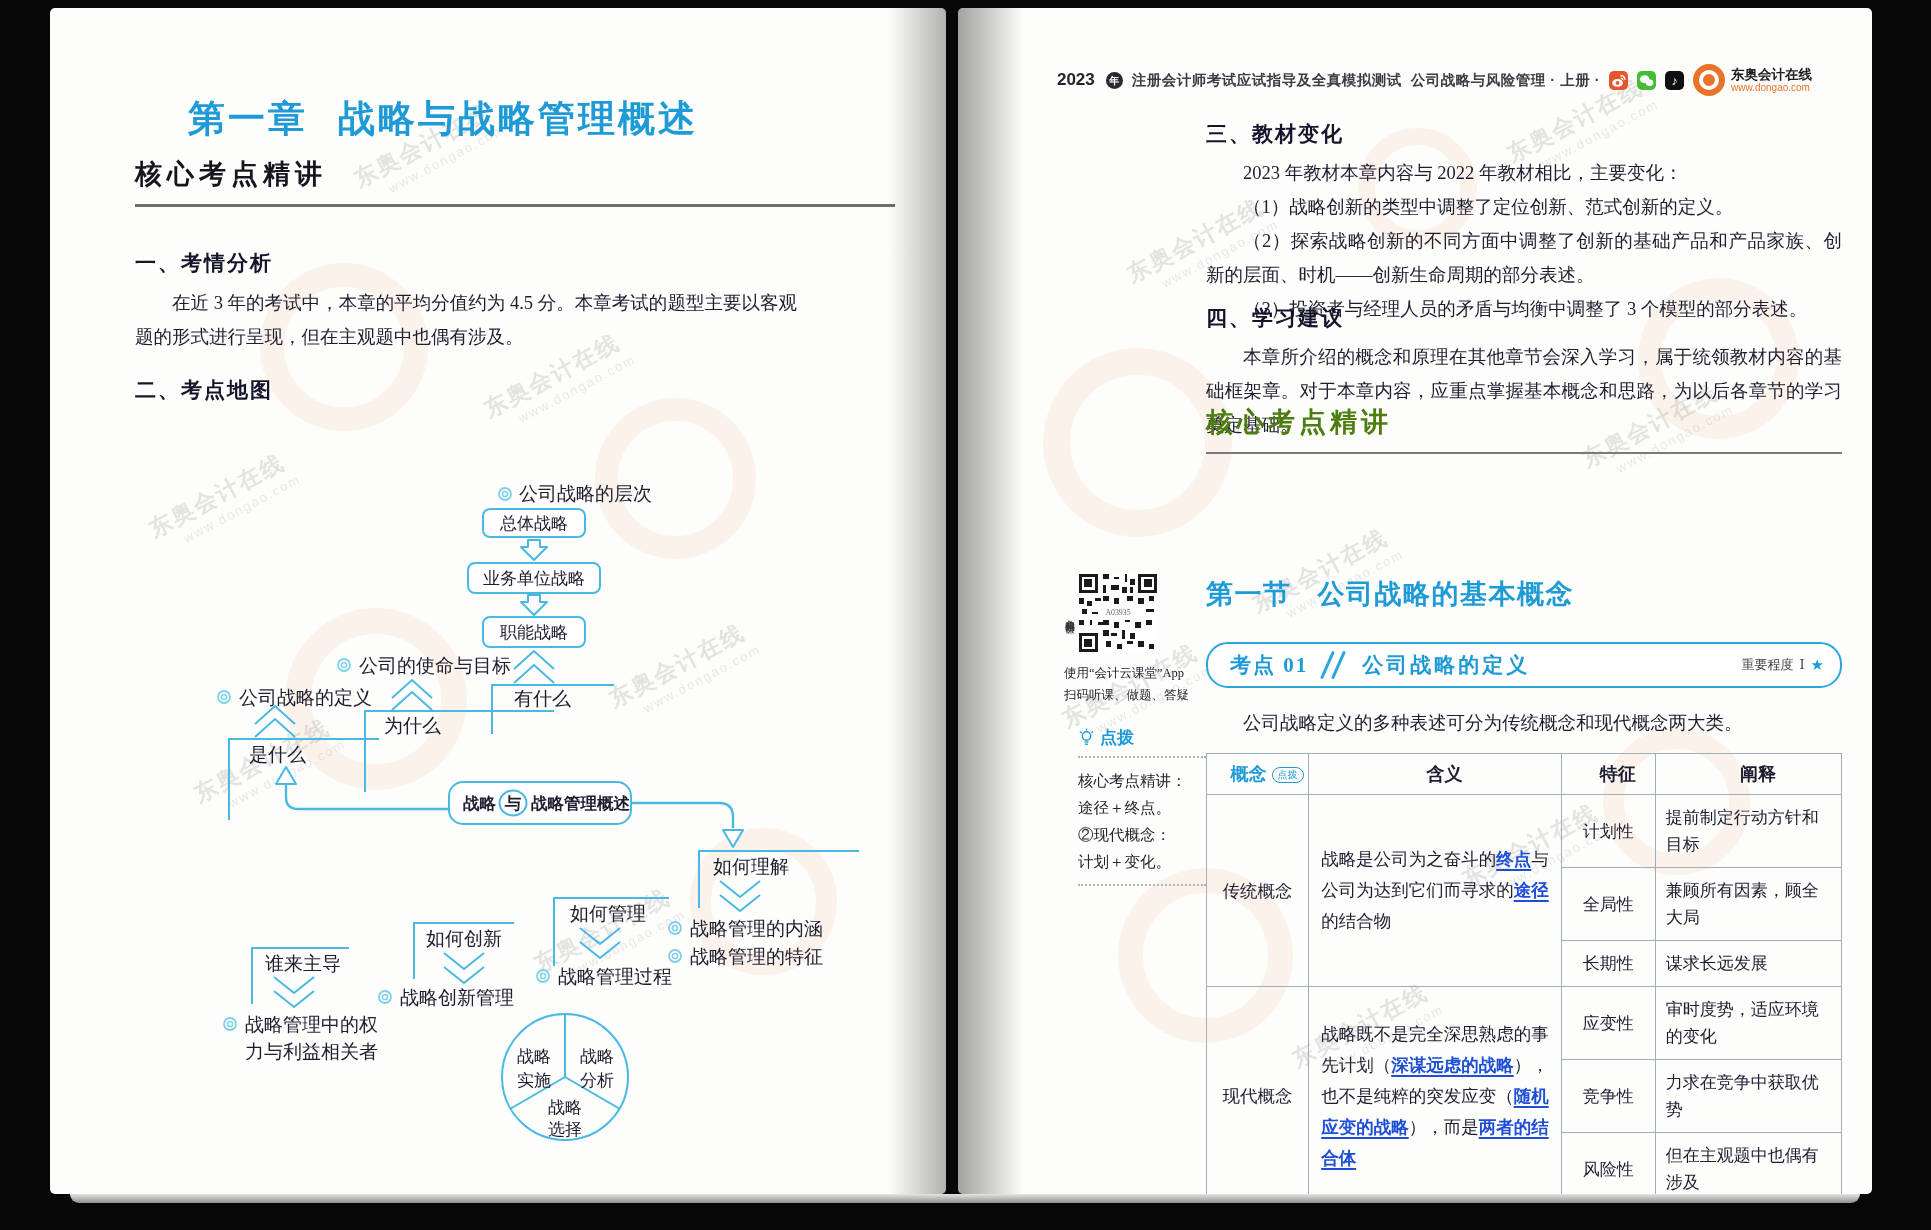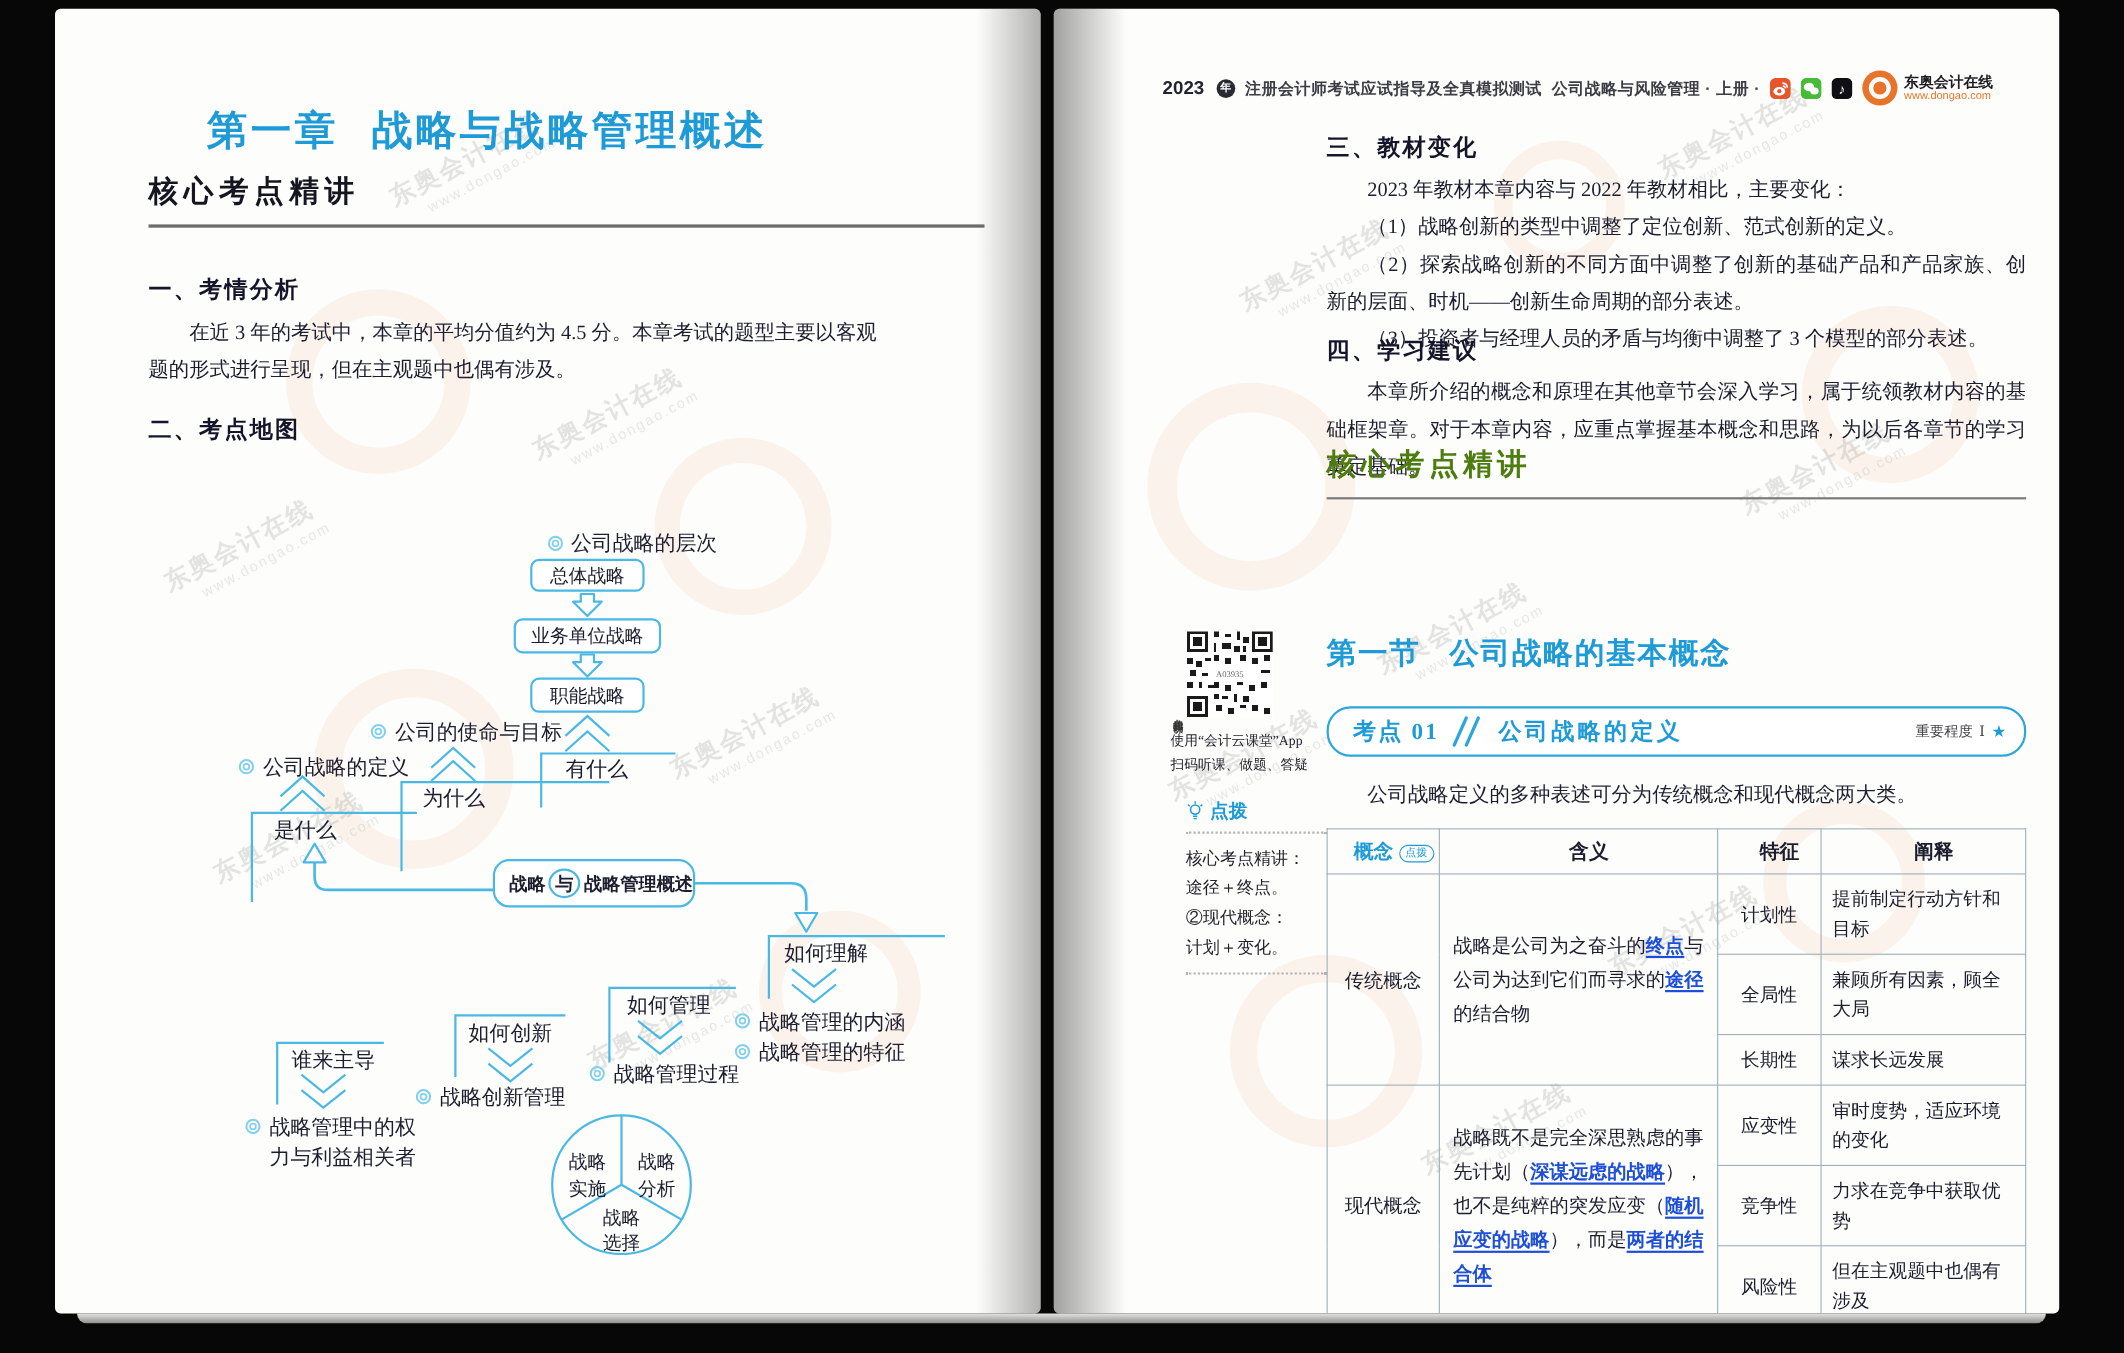--- a/index.html
+++ b/index.html
@@ -51,21 +51,21 @@
   .lt1{font-weight:800;font-size:13.5px;color:#1c1c22;line-height:15px;}
   .lt2{font-size:10px;color:#e8742b;line-height:11px;}
   .s3h{left:248px;top:112px;}
   .s3b{position:absolute;left:248px;top:148px;width:636px;z-index:2;}
   .s4h{left:248px;top:296px;}
   .s4b{position:absolute;left:248px;top:332px;width:636px;z-index:2;}
   .core-h{position:absolute;left:248px;top:396px;z-index:2;font-family:"Liberation Sans","DejaVu Sans",sans-serif;
     font-weight:800;font-size:27px;color:#4d7c0f;letter-spacing:4px;}
   .core-rule{position:absolute;left:248px;top:444px;width:636px;height:1.5px;background:#7a7a7a;z-index:2;}
   .qr-wrap{position:absolute;left:106px;top:566px;width:150px;z-index:2;}
-  .qr-row{display:flex;align-items:flex-end;gap:4px;}
+  .qr-row{display:flex;align-items:center;gap:4px;}
   .qr-side{writing-mode:vertical-rl;font-size:9.5px;color:#333;letter-spacing:1px;line-height:11px;margin-top:4px;}
   .qr-cap{margin-top:10px;font-size:12.5px;line-height:22px;color:#23232e;white-space:nowrap;}
   .rp-flow{position:absolute;left:248px;top:568px;width:636px;z-index:2;}
   .sec1{font-weight:900;font-size:27px;color:#1e9bd7;letter-spacing:1.5px;}
   .sec1 .gap{margin-right:26px;}
   .tips{position:absolute;left:120px;top:718px;width:128px;z-index:2;}
   .tips-head{display:flex;align-items:center;gap:5px;font-family:"Liberation Sans","DejaVu Sans",sans-serif;
     font-weight:800;font-size:17px;color:#1e9bd7;}
   .tips-body{margin-top:7px;border-top:2px dotted #b3b3b3;border-bottom:2px dotted #b3b3b3;
     padding:9px 0;font-size:15.5px;line-height:27px;color:#23232e;}

